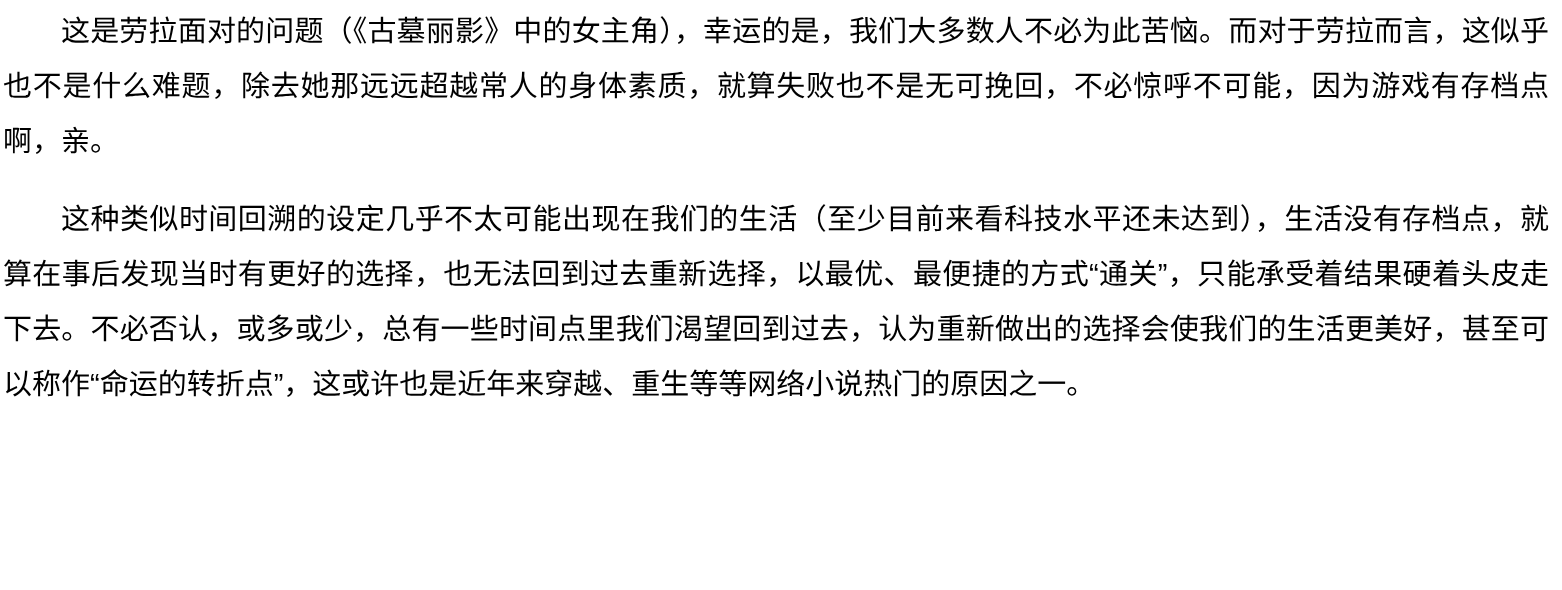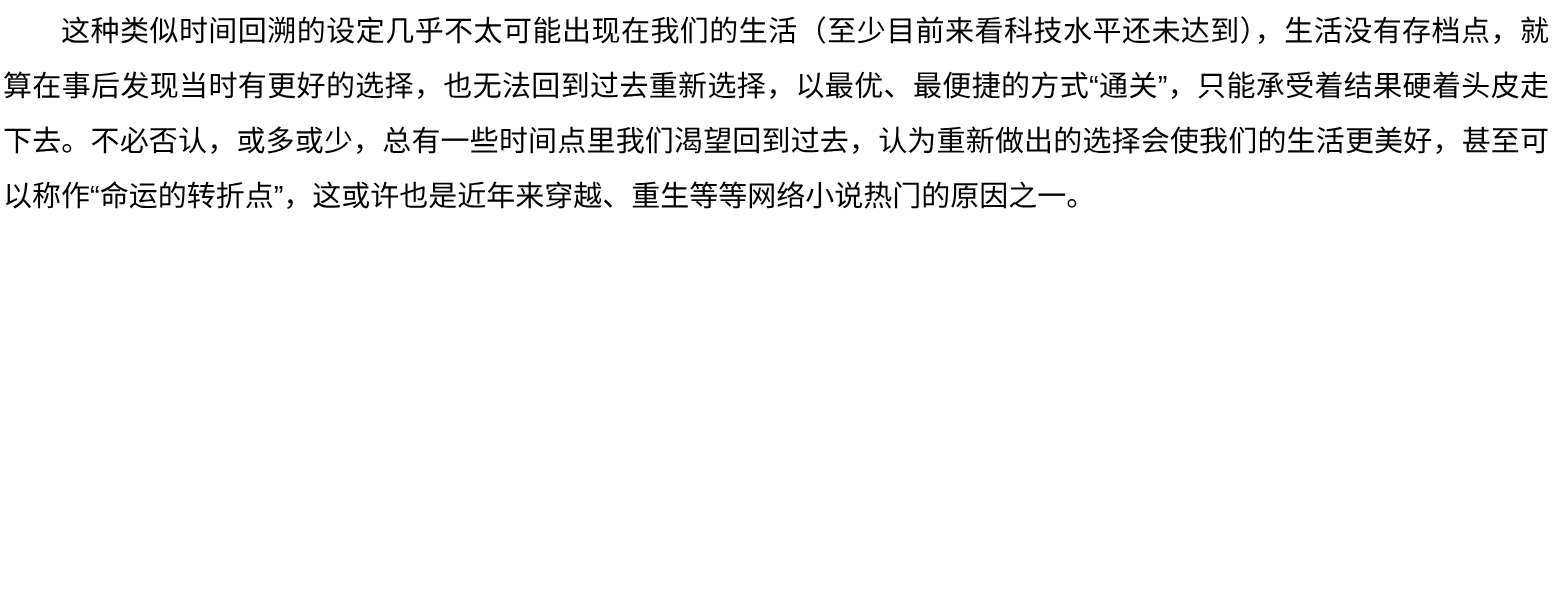--- a/index.html
+++ b/index.html
@@ -34,14 +34,15 @@
       text-indent: 2em;
     }
     .doc p:last-child {
       margin-bottom: 0;
     }
   </style>
 </head>
 <body>
 
 <main class="doc">
+  <p>这是劳拉面对的问题（《古墓丽影》中的女主角），幸运的是，我们大多数人不必为此苦恼。而对于劳拉而言，这似乎也不是什么难题，除去她那远远超越常人的身体素质，就算失败也不是无可挽回，不必惊呼不可能，因为游戏有存档点啊，亲。</p>
   <p>这种类似时间回溯的设定几乎不太可能出现在我们的生活（至少目前来看科技水平还未达到），生活没有存档点，就算在事后发现当时有更好的选择，也无法回到过去重新选择，以最优、最便捷的方式“通关”，只能承受着结果硬着头皮走下去。不必否认，或多或少，总有一些时间点里我们渴望回到过去，认为重新做出的选择会使我们的生活更美好，甚至可以称作“命运的转折点”，这或许也是近年来穿越、重生等等网络小说热门的原因之一。</p>
 </main>
 
 </body></html>

